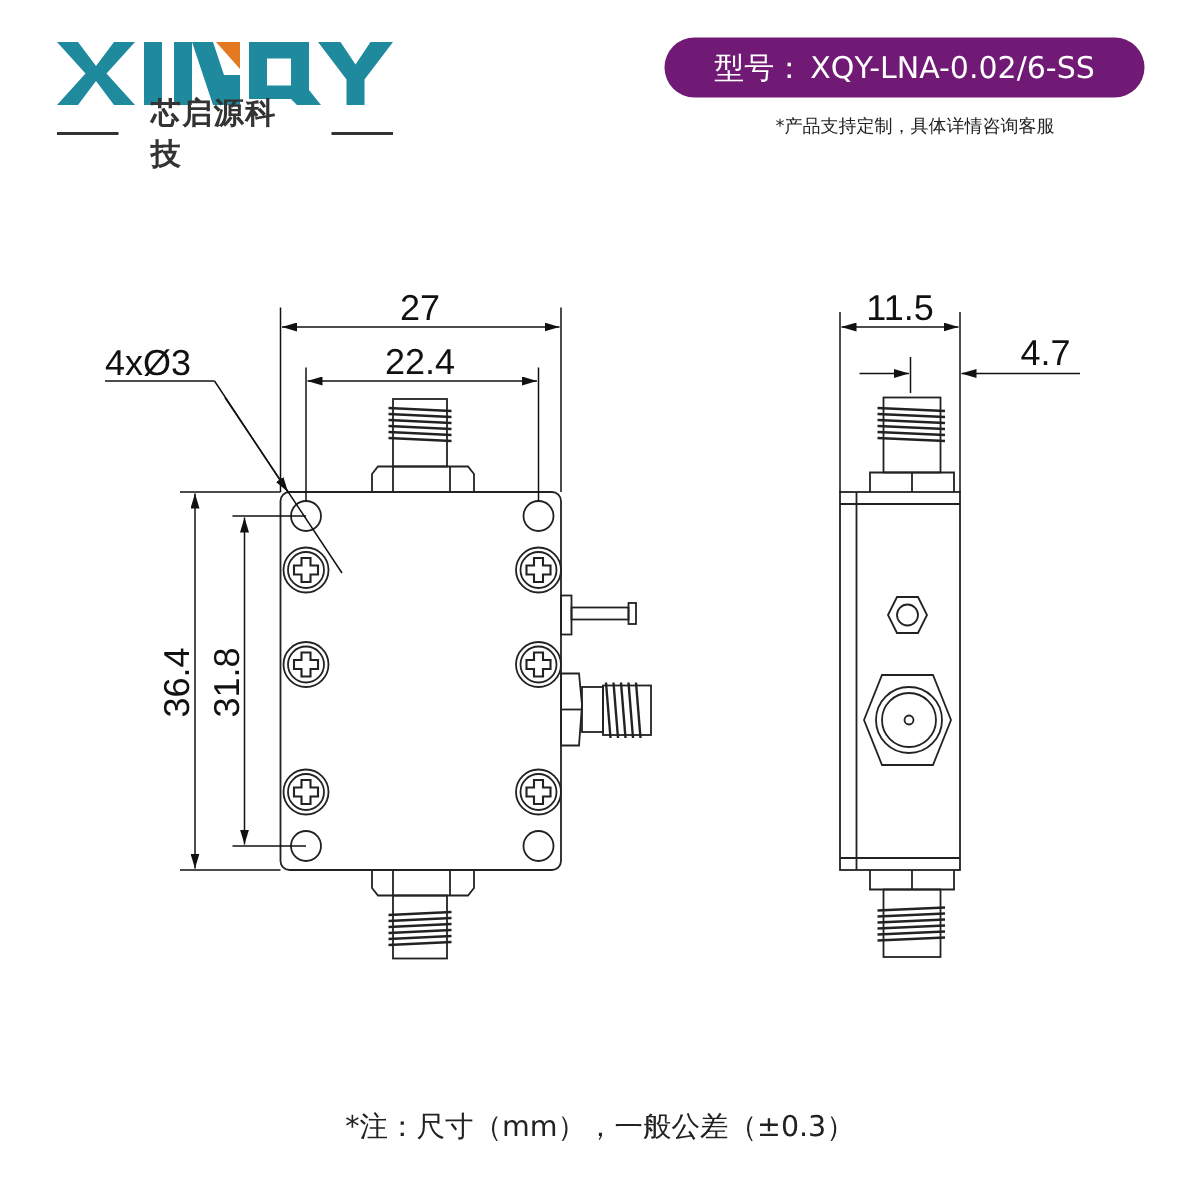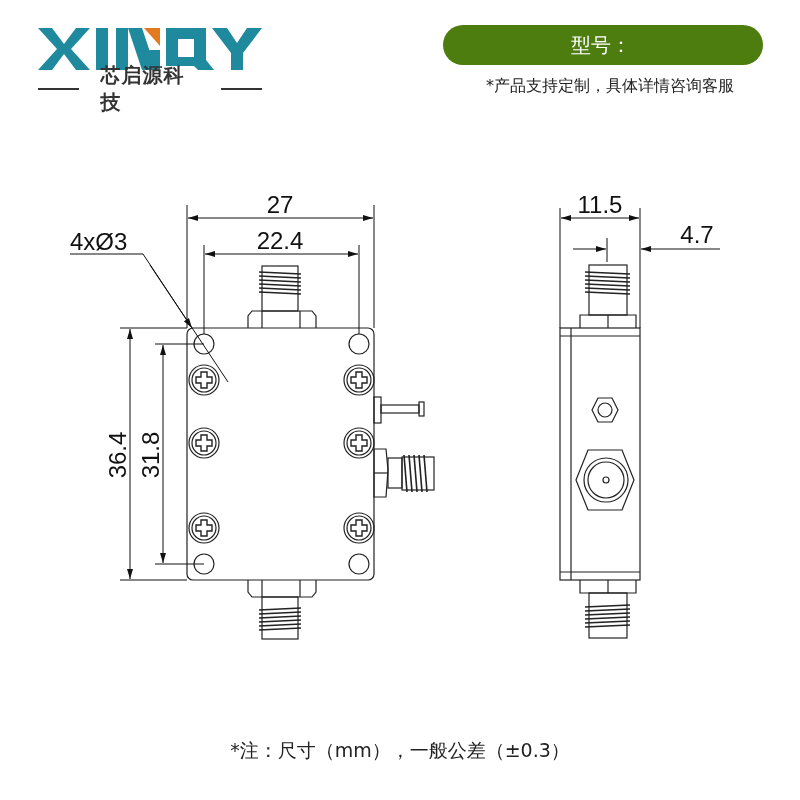--- a/index.html
+++ b/index.html
@@ -2,23 +2,23 @@
 <html><head>
 <meta charset="utf-8">
 <style>
   html, body { margin: 0; padding: 0; background: #ffffff; }
   body { width: 800px; height: 800px; position: relative; overflow: hidden; font-family: "DejaVu Sans", sans-serif; }
   .logo { position: absolute; left: 38px; top: 26px; width: 224px; height: 76px; }
   .logo-text { position: absolute; left: 0; top: 0; width: 224px; height: 46px; }
   .logo-sub { position: absolute; left: 0; top: 50px; width: 224px; height: 26px; display: flex; align-items: center; justify-content: flex-end; gap: 21px; }
   .logo-sub .line { width: 44px; height: 2px; background: #333; }
   .logo-sub .cn { font-size: 20px; color: #333; letter-spacing: 1px; font-weight: bold; }
-  .model-badge { position: absolute; left: 443px; top: 25px; width: 320px; height: 40px; background: #4d7c0f; border-radius: 20px; color: #fff; display: flex; align-items: center; justify-content: center; font-size: 20px; }
+  .model-badge { position: absolute; left: 443px; top: 25px; width: 320px; height: 40px; background: #701a75; border-radius: 20px; color: #fff; display: flex; align-items: center; justify-content: center; font-size: 20px; }
   .model-badge .label { margin-right: 4px; }
-  .custom-note { position: absolute; left: 440px; top: 76px; width: 340px; text-align: center; font-size: 16px; color: #222; }
+  .custom-note { position: absolute; left: 440px; top: 76px; width: 340px; text-align: center; font-size: 12px; color: #222; }
   .footer-note { position: absolute; left: 0; top: 738px; width: 800px; text-align: center; font-size: 19px; color: #222; }
   svg.drawing { position: absolute; left: 0; top: 0; }
   .dim { font-family: "Liberation Sans", sans-serif; font-size: 24px; fill: #111; }
 </style>
 </head>
 <body>
 
 <div class="logo">
   <svg class="logo-text" viewBox="0 0 224 46">
 
@@ -37,20 +37,21 @@
   </svg>
   <div class="logo-sub">
     <span class="line"></span>
     <span class="cn">芯启源科技</span>
     <span class="line"></span>
   </div>
 </div>
 
 <div class="model-badge">
   <span class="label">型号：</span>
+  <span>XQY-LNA-0.02/6-SS</span>
 </div>
 <div class="custom-note">*产品支持定制，具体详情咨询客服</div>
 
 <svg class="drawing" width="800" height="800" viewBox="0 0 800 800">
   <defs>
     <marker id="arr" viewBox="0 0 10 6" refX="10" refY="3" markerWidth="10" markerHeight="6" orient="auto-start-reverse">
       <path d="M0,0 L10,3 L0,6 Z" fill="#111"></path>
     </marker>
     <g id="screw">
       <circle r="15" fill="none" stroke="#222" stroke-width="1.2"></circle>

